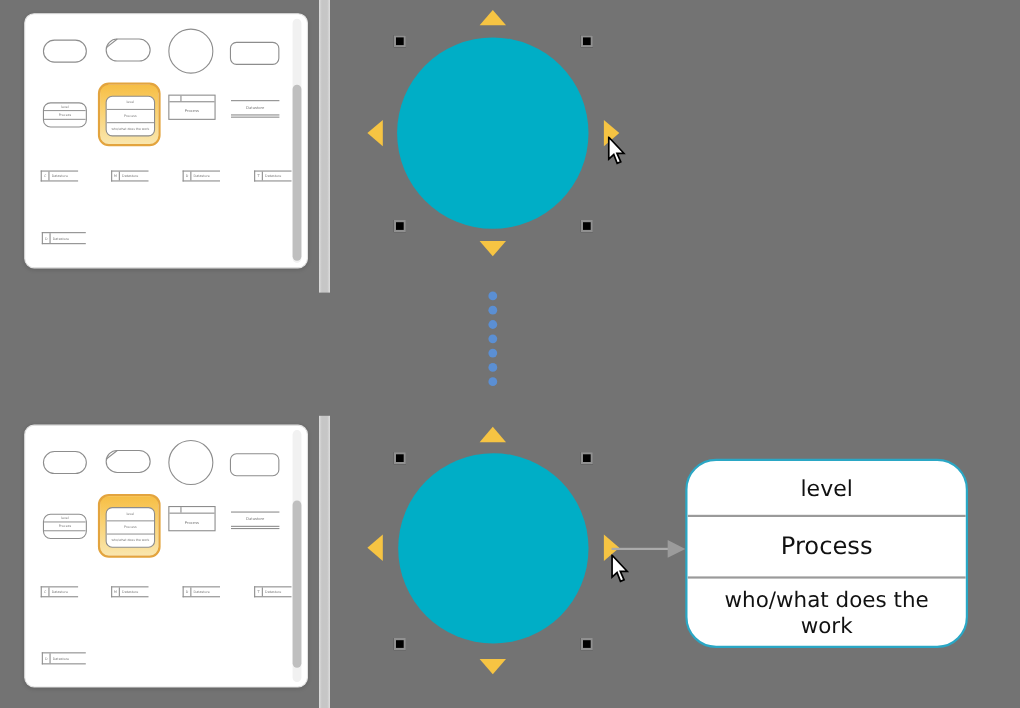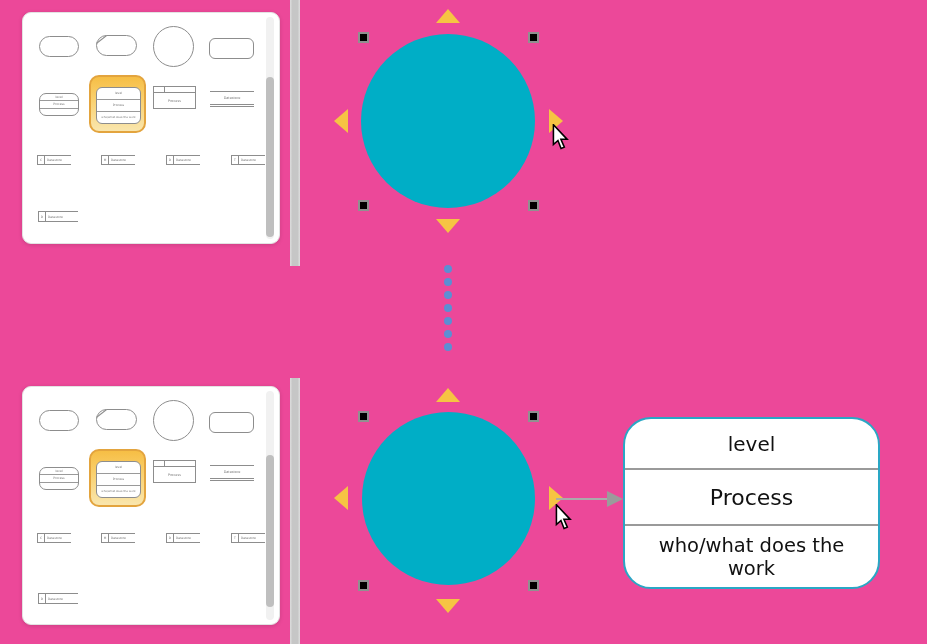--- a/index.html
+++ b/index.html
@@ -1,16 +1,16 @@
 <!DOCTYPE html>
 <html><head>
 <meta charset="utf-8">
 <style>
   html,body{margin:0;padding:0;background:#fff;}
-  #screen{position:relative;width:927px;height:644px;background:#ec4899;overflow:hidden;
+  #screen{position:relative;width:927px;height:644px;background:#737373;overflow:hidden;
           font-family:"DejaVu Sans","Liberation Sans",sans-serif;}
 
   
   .panel{position:absolute;left:22px;width:256px;background:#fff;border:1px solid #e3e3e3;
          border-radius:9px;box-shadow:0 1px 4px rgba(0,0,0,.14);}
   .panel *{box-sizing:border-box;}
   .pshape{position:absolute;border:1.4px solid #8d8d8d;background:#fff;}
   .oval{border-radius:12px;}
   .circ{border-radius:50%;}
   .rrect{border-radius:6px;}

